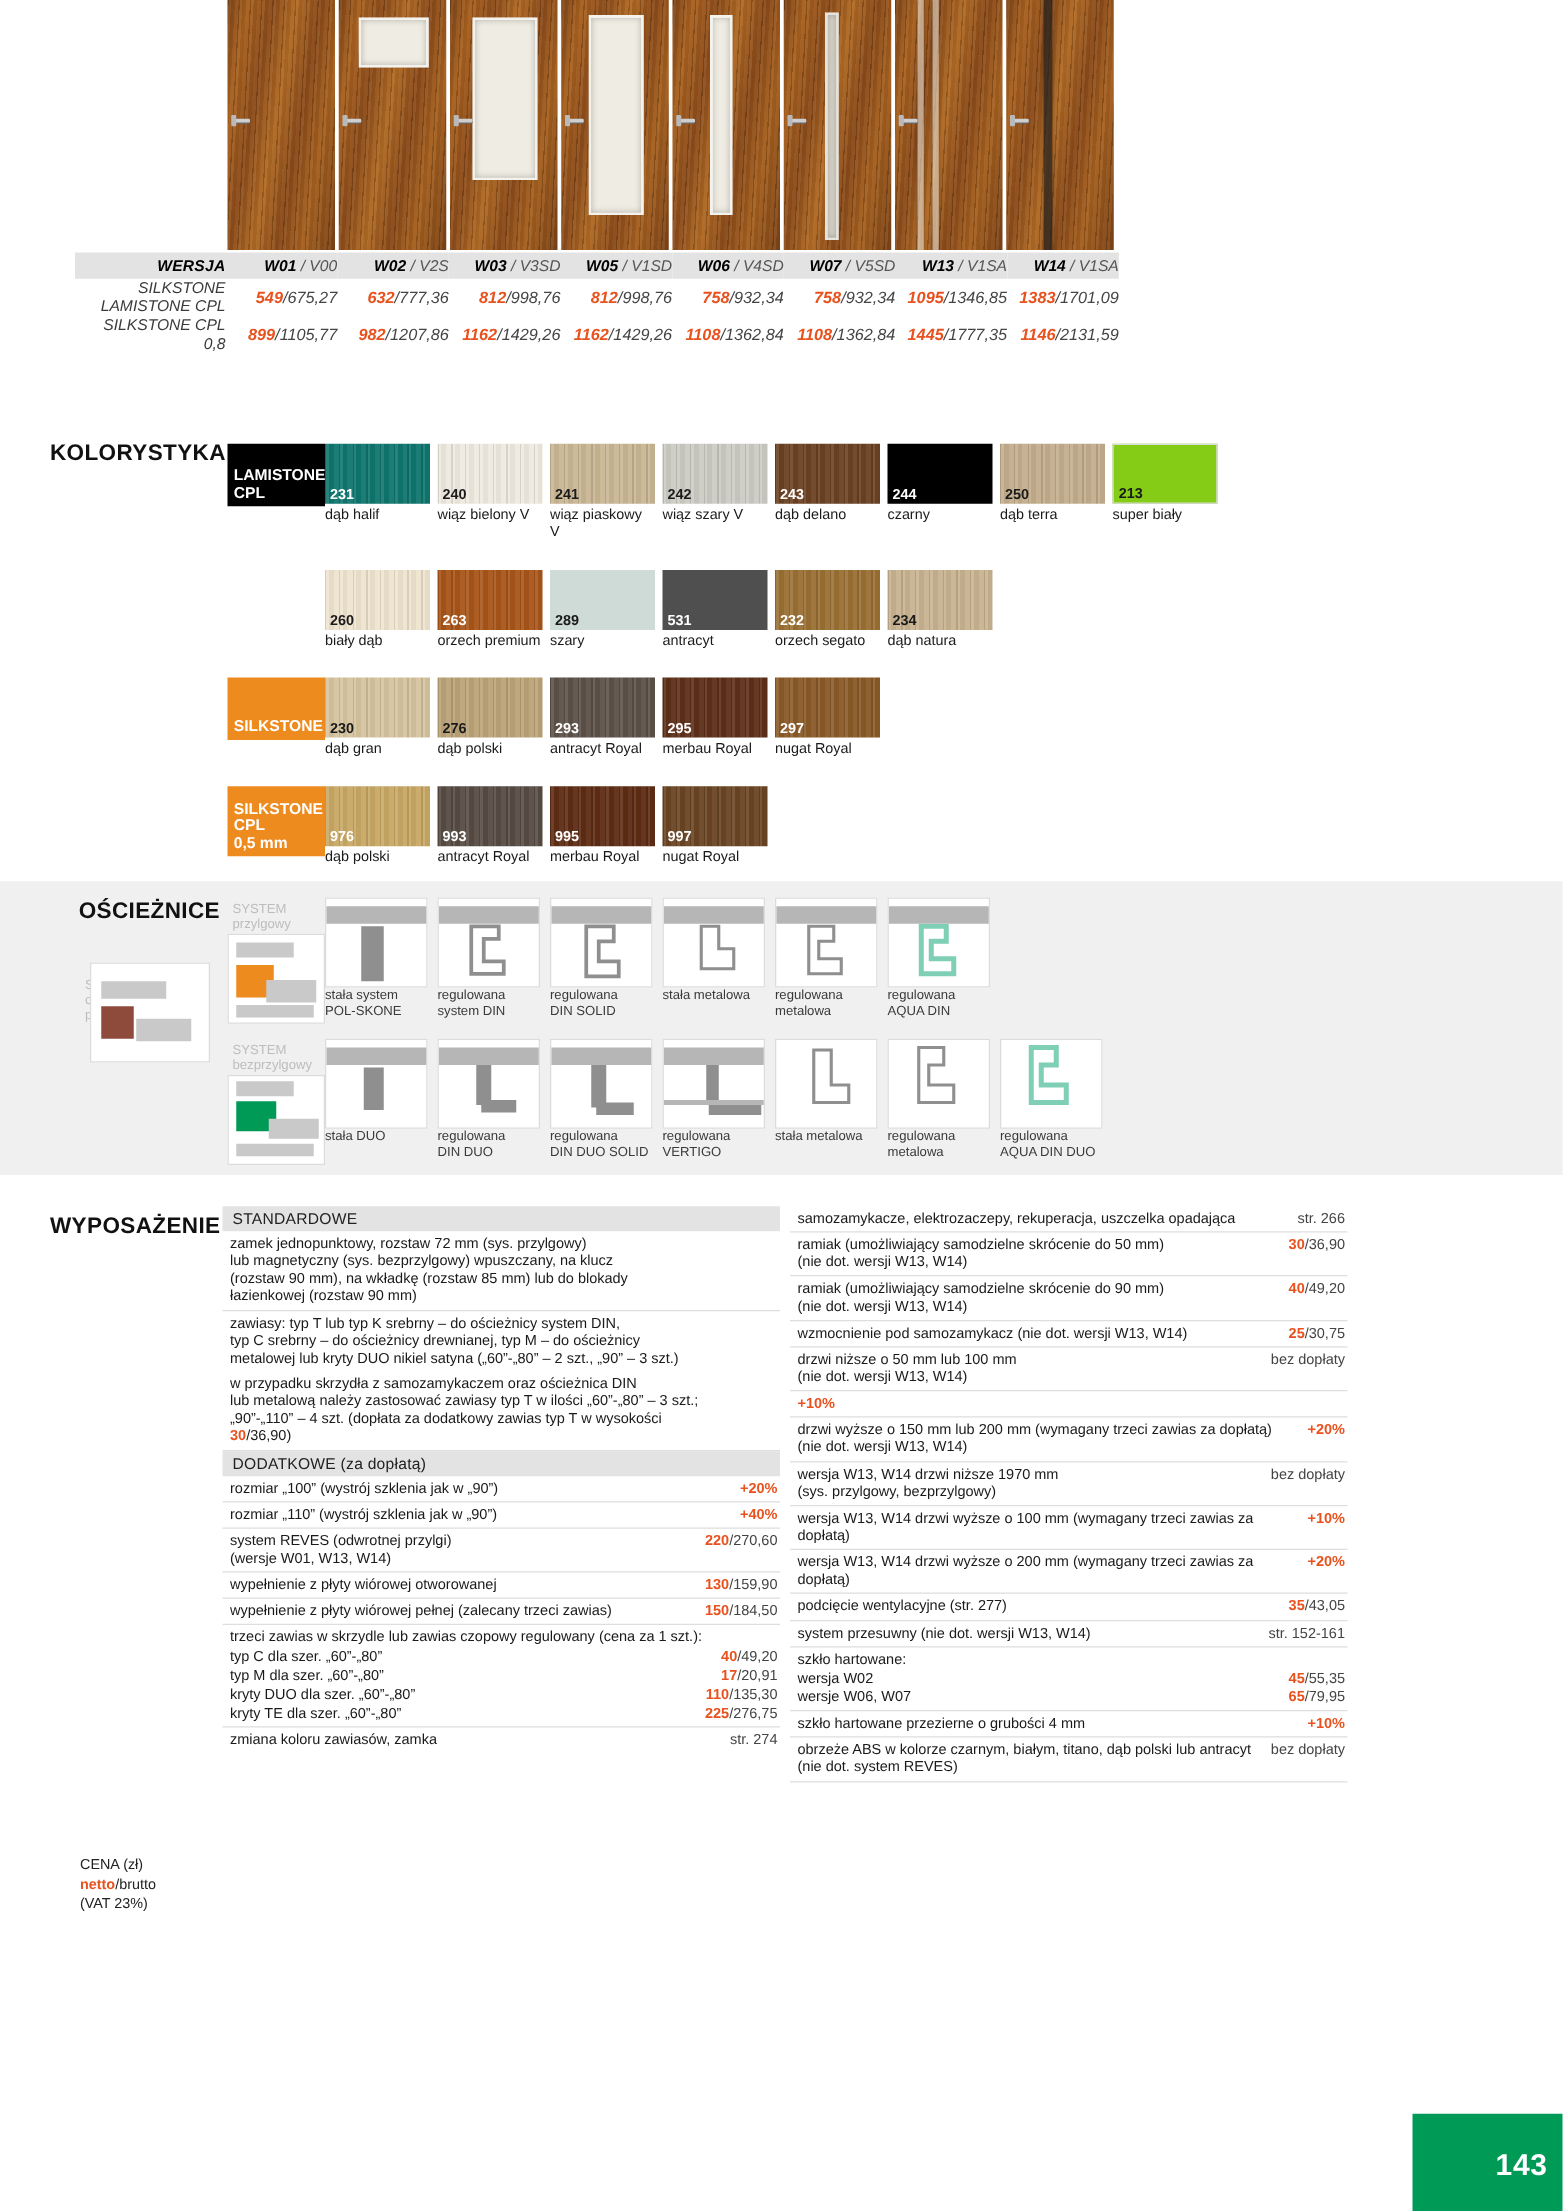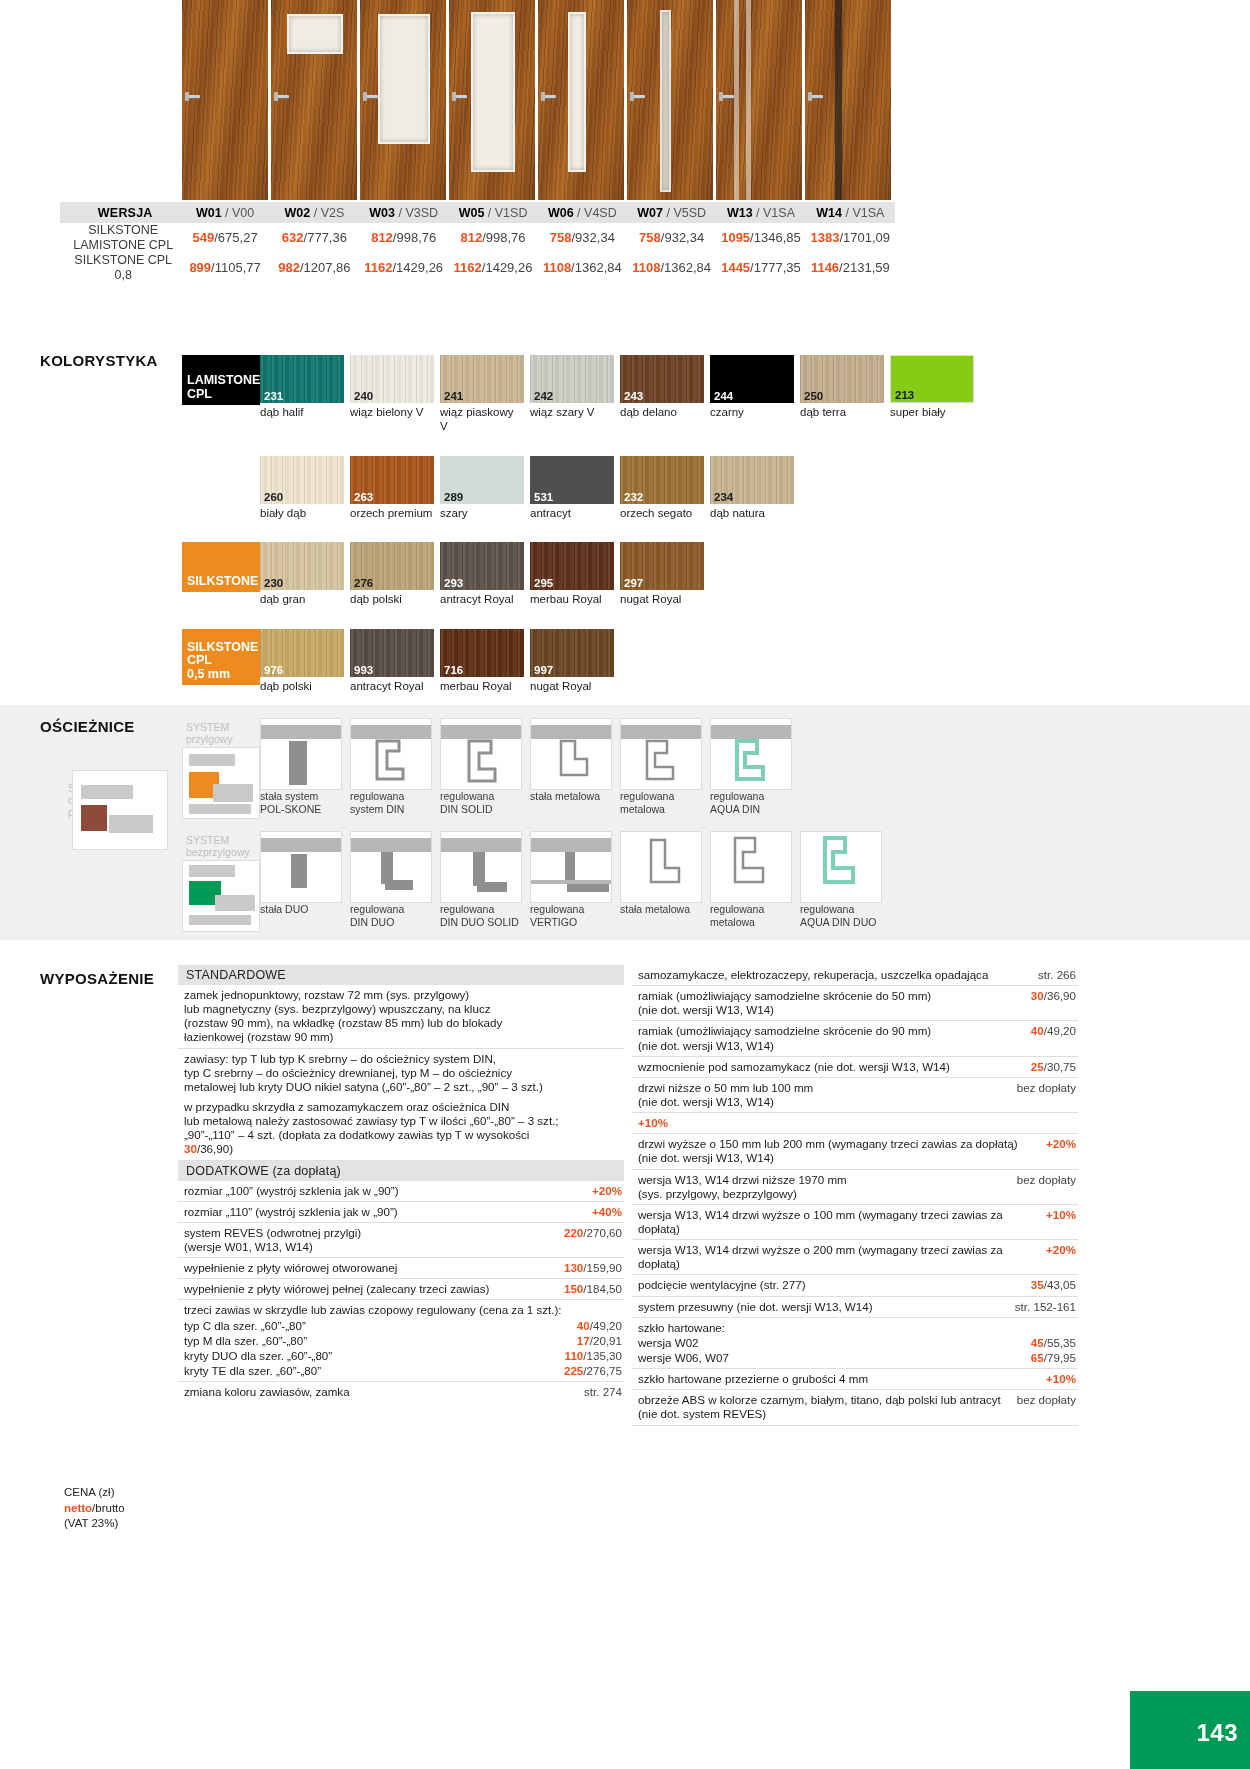--- a/index.html
+++ b/index.html
@@ -25,34 +25,34 @@
   .gl-mid   { left:18px; top:14px; width:52px; height:130px; }
   .gl-tall  { left:22px; top:12px; width:44px; height:160px; }
   .gl-slim  { left:30px; top:12px; width:18px; height:160px; }
   .gl-narrow{ left:33px; top:10px; width:11px; height:182px; background:#d8d4ca; }
   .v-line { position:absolute; top:0; bottom:0; width:5px; background:rgba(235,235,230,.55);
             box-shadow:0 0 3px rgba(0,0,0,.3); }
 
   
   .price-wrap { position:absolute; left:60px; top:202px; width:1015px; }
   table.price { border-collapse:collapse; width:835px; font-size:12.5px; }
-  table.price th, table.price td { padding:0; text-align:center; vertical-align:middle; }
+  table.price th, table.price td { padding:0; text-align:right; vertical-align:middle;font-style:italic; }
   .hdr-row { background:#e3e3e3; height:21px; }
   .hdr-row th { font-size:12.5px; font-weight:400; color:#555; padding:2px 0 2px 0; }
   .hdr-row th b { color:#000; font-weight:bold; }
   .hdr-row th.first { font-weight:bold; color:#000; padding-left:10px; font-size:12.5px; letter-spacing:.2px; }
   .pr-row td { padding:5px 0; font-size:13px; color:#444; line-height:1.25; }
   .pr-row td.lbl { color:#3b3b3b; font-size:12.5px; padding-left:6px; line-height:1.2; }
   .pr-row td .n { color:#E8521F; font-weight:bold; }
   .pr-row.alt td { background:#fff; }
   col.c0 { width:120px; }
   col.cx { width:89px; }
 
   
-  .sec-label { position:absolute; font-weight:bold; font-size:15px; letter-spacing:.3px; color:#111; text-align:left; }
+  .sec-label { position:absolute; font-weight:bold; font-size:18px; letter-spacing:.3px; color:#111; text-align:right; }
 
   
   .kol { position:absolute; left:182px; top:355px; width:900px; }
   .kol-row { display:flex; align-items:flex-start; margin-bottom:8px; }
   .fam-badge { width:78px; min-height:50px; color:#fff; font-weight:bold; font-size:12.5px;
                display:flex; align-items:flex-end; padding:4px 5px; line-height:1.08; }
   .fam-lamistone { background:#000; height:50px; }
   .fam-silkstone { background:#ED8B1F; height:44px; }
   .fam-silkstonecpl { background:#ED8B1F; height:56px; }
   .fam-spacer { width:78px; }
@@ -378,21 +378,21 @@
       <div class="sw">
           <div class="chip" style="background:#574c44">
             <div class="grainv"></div>
             <div class="num" style="color:#fff">993</div>
           </div>
           <div class="nm">antracyt Royal</div>
         </div>
       <div class="sw">
           <div class="chip" style="background:#5e2c14">
             <div class="grainv"></div>
-            <div class="num" style="color:#fff">716</div>
+            <div class="num" style="color:#fff">995</div>
           </div>
           <div class="nm">merbau Royal</div>
         </div>
       <div class="sw">
           <div class="chip" style="background:#6a4524">
             <div class="grainv"></div>
             <div class="num" style="color:#fff">997</div>
           </div>
           <div class="nm">nugat Royal</div>
         </div>

